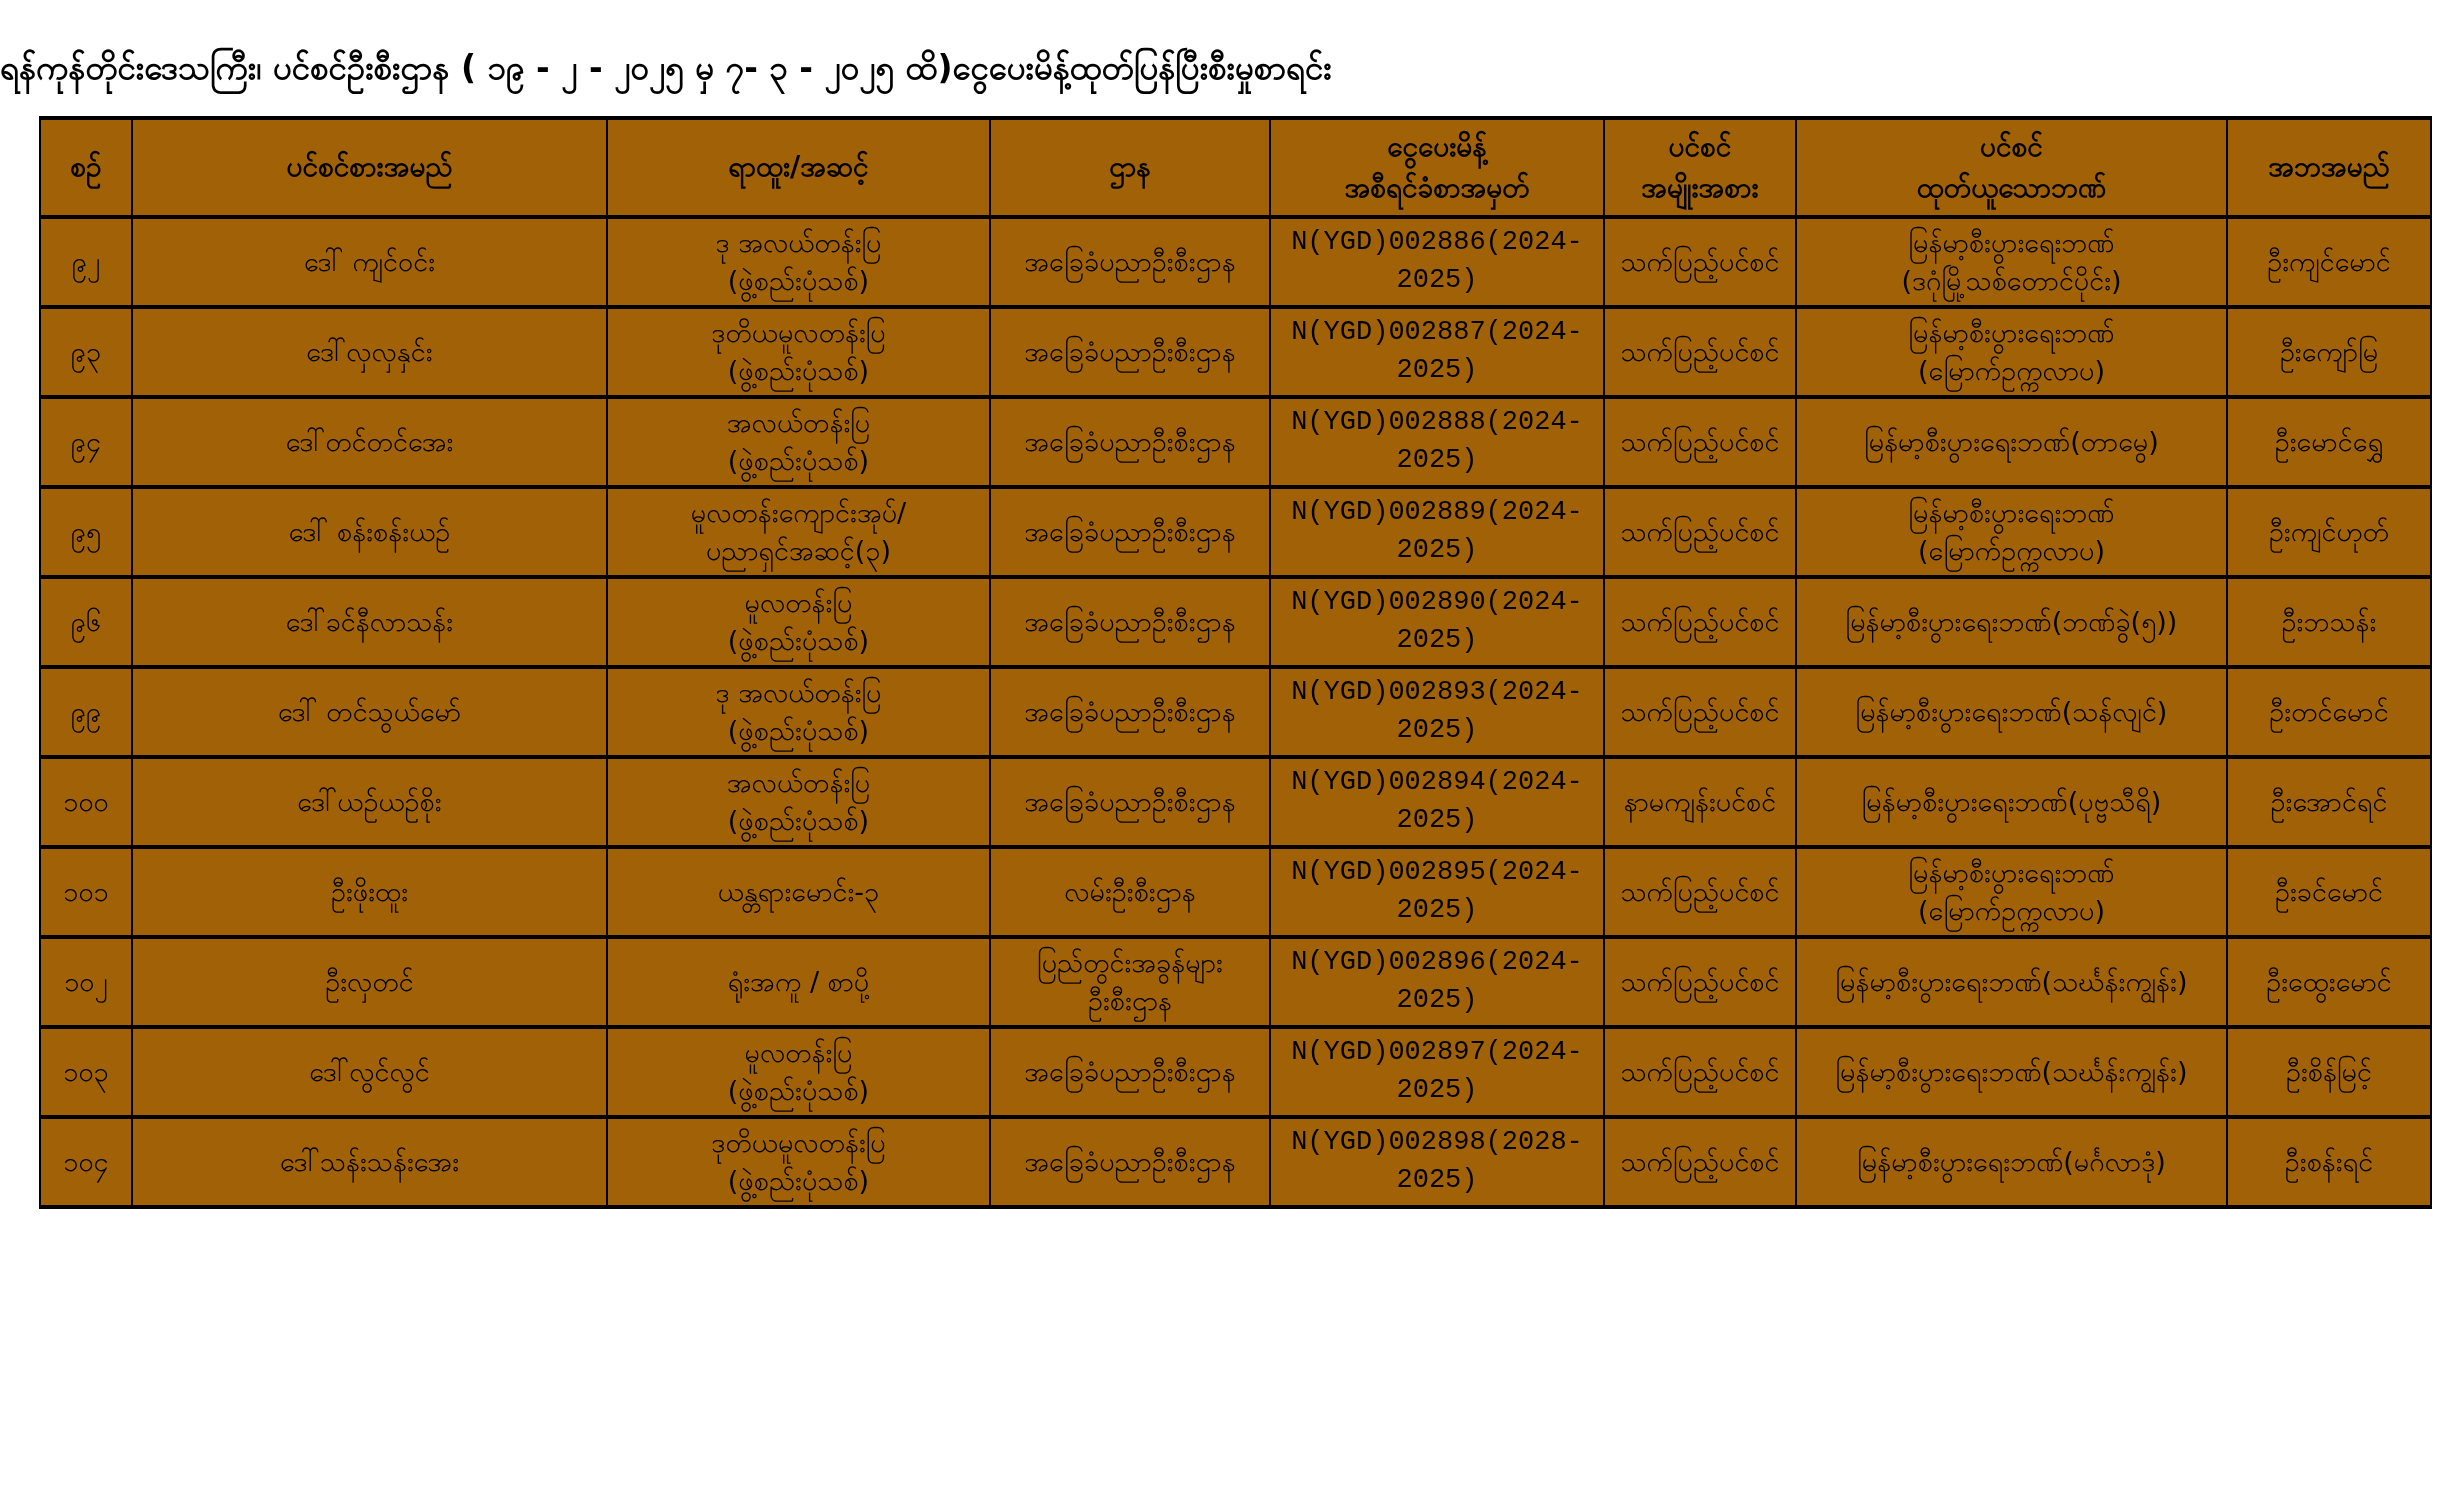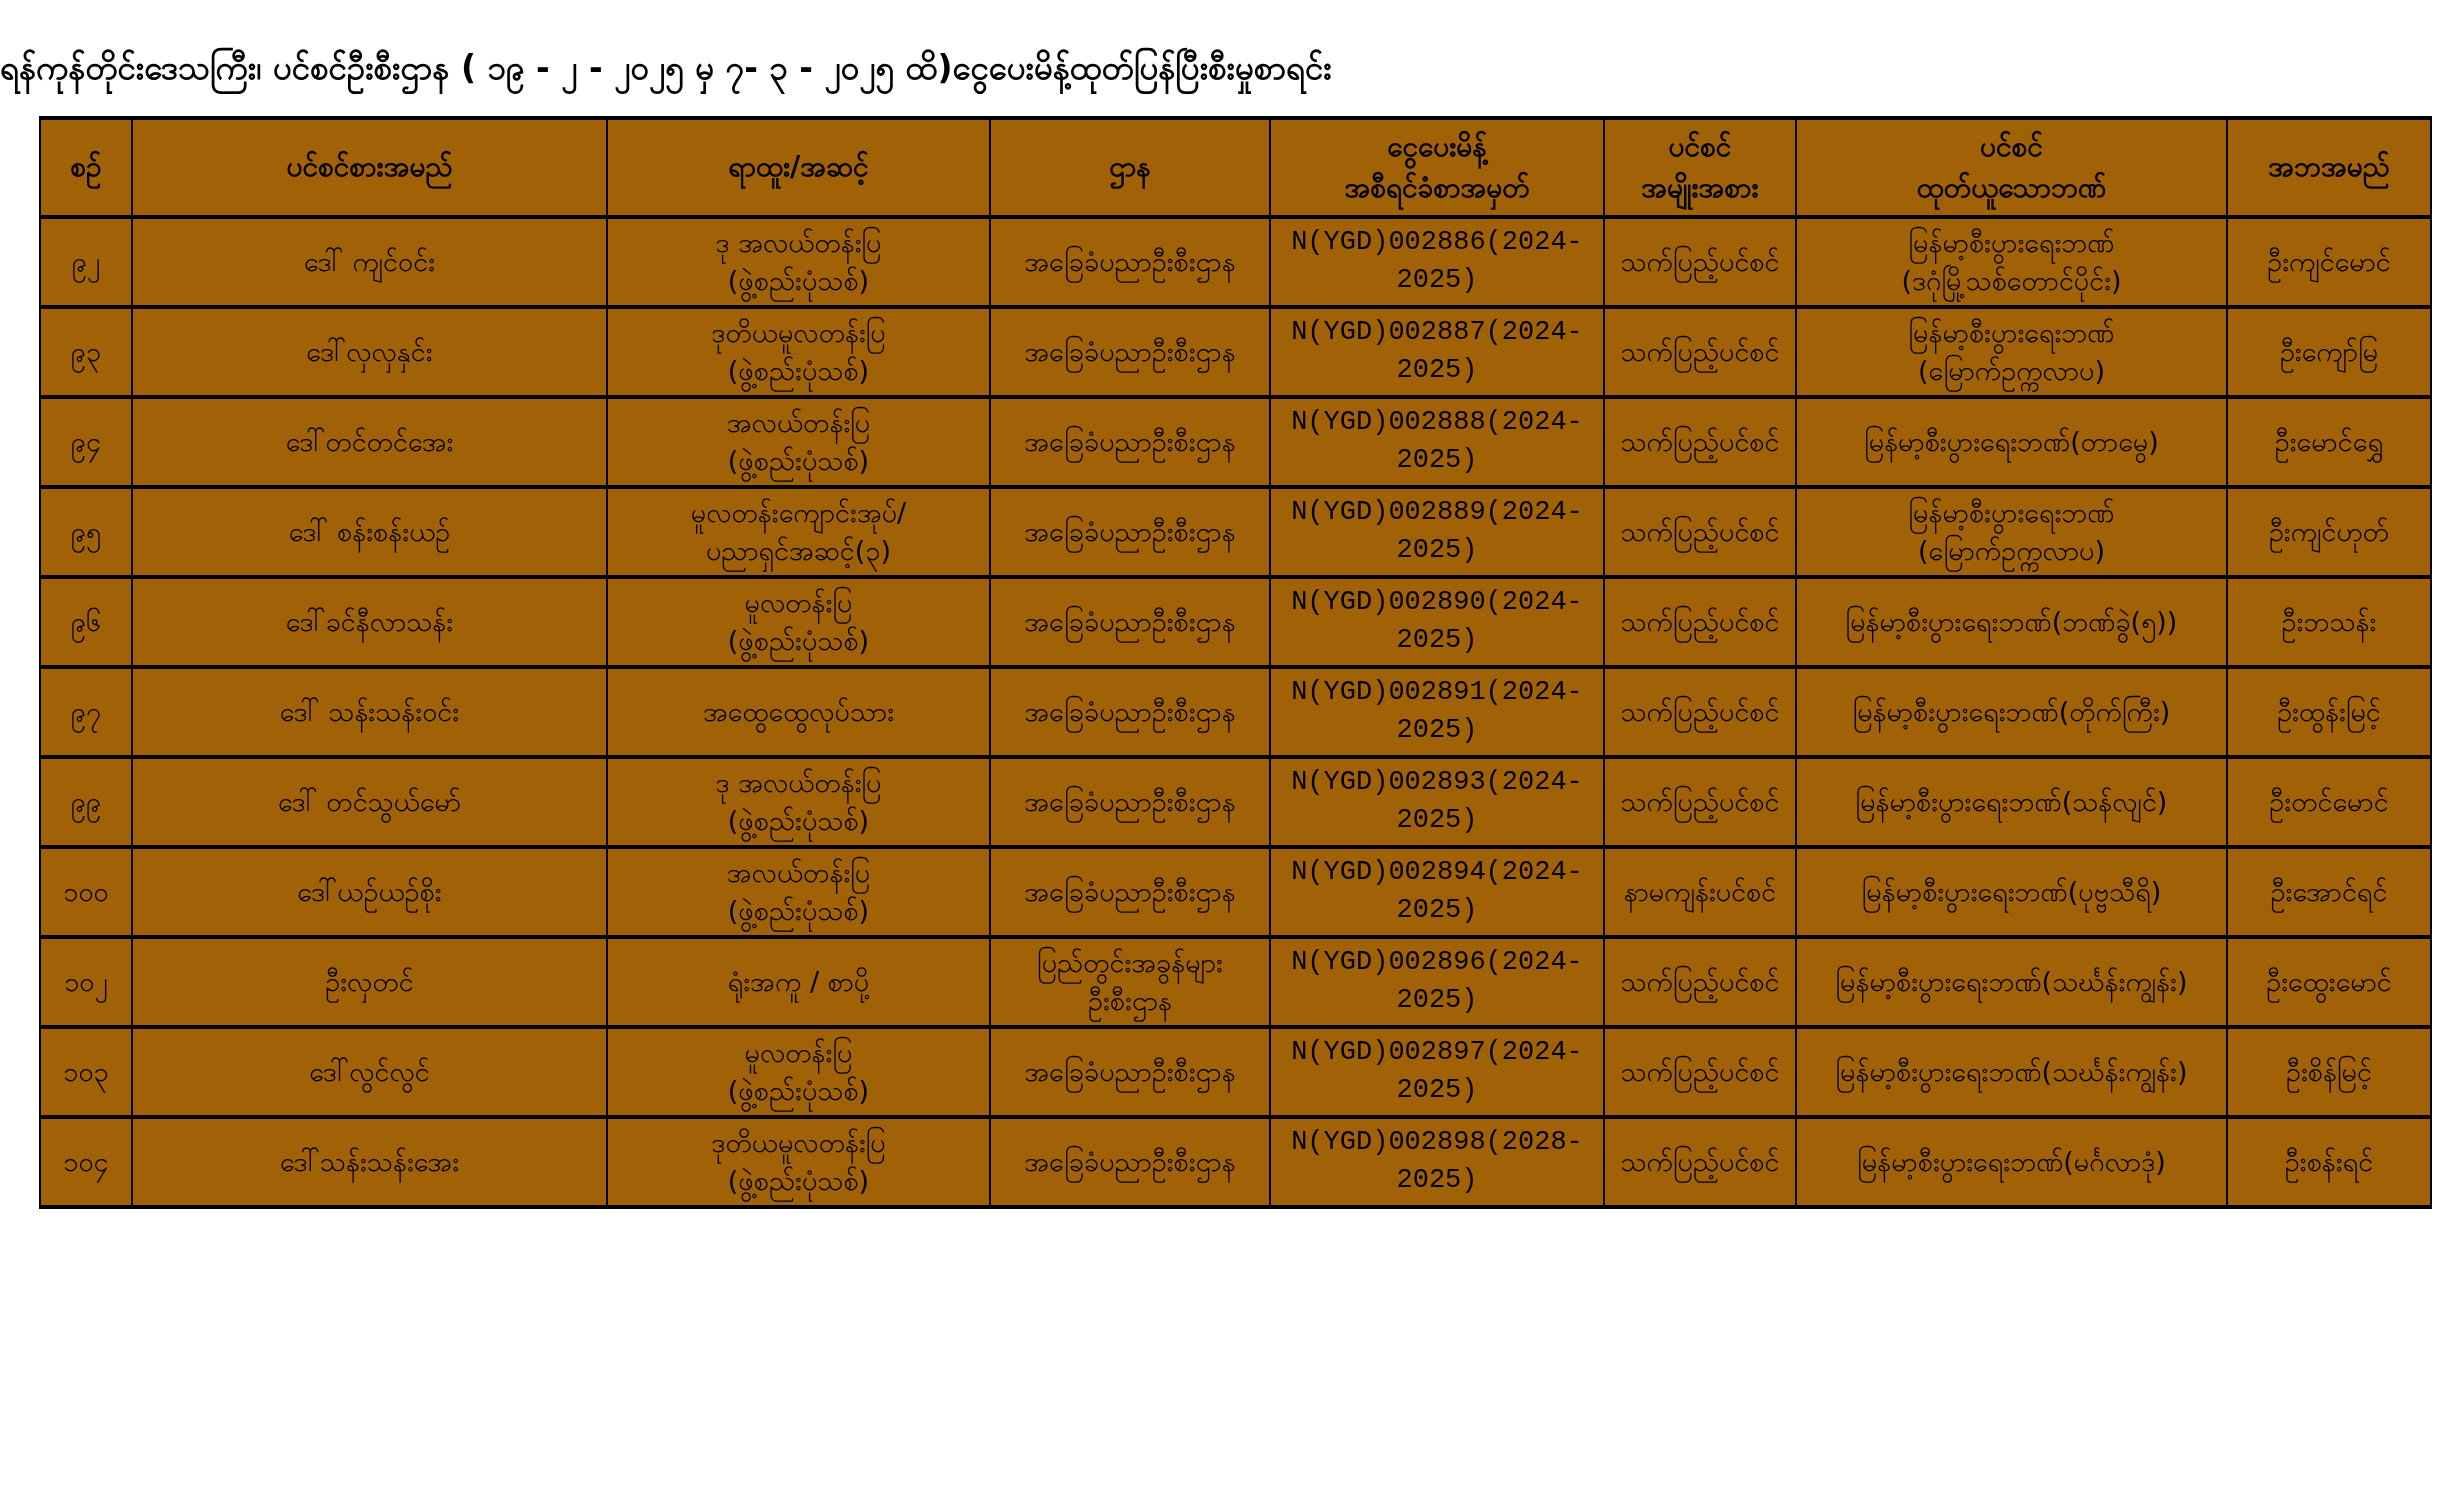--- a/index.html
+++ b/index.html
@@ -189,34 +189,20 @@
           </td>
           <td>အခြေခံပညာဦးစီးဌာန</td>
           <td class="cell-order">N(YGD)002890(2024-2025)</td>
           <td>သက်ပြည့်ပင်စင်</td>
           <td>
             <span class="cell-line">မြန်မာ့စီးပွားရေးဘဏ်(ဘဏ်ခွဲ(၅))</span>
           </td>
           <td>ဦးဘသန်း</td>
         </tr>
         <tr>
-          <td>၉၇</td>
-          <td>ဒေါ် သန်းသန်းဝင်း</td>
-          <td>
-            <span class="cell-line">အထွေထွေလုပ်သား</span>
-          </td>
-          <td>အခြေခံပညာဦးစီးဌာန</td>
-          <td class="cell-order">N(YGD)002891(2024-2025)</td>
-          <td>သက်ပြည့်ပင်စင်</td>
-          <td>
-            <span class="cell-line">မြန်မာ့စီးပွားရေးဘဏ်(တိုက်ကြီး)</span>
-          </td>
-          <td>ဦးထွန်းမြင့်</td>
-        </tr>
-        <tr>
           <td>၉၉</td>
           <td>ဒေါ် တင်သွယ်မော်</td>
           <td>
             <span class="cell-line">ဒု အလယ်တန်းပြ</span>
             <span class="cell-line">(ဖွဲ့စည်းပုံသစ်)</span>
           </td>
           <td>အခြေခံပညာဦးစီးဌာန</td>
           <td class="cell-order">N(YGD)002893(2024-2025)</td>
           <td>သက်ပြည့်ပင်စင်</td>
           <td>
@@ -231,20 +217,35 @@
             <span class="cell-line">အလယ်တန်းပြ</span>
             <span class="cell-line">(ဖွဲ့စည်းပုံသစ်)</span>
           </td>
           <td>အခြေခံပညာဦးစီးဌာန</td>
           <td class="cell-order">N(YGD)002894(2024-2025)</td>
           <td>နာမကျန်းပင်စင်</td>
           <td>
             <span class="cell-line">မြန်မာ့စီးပွားရေးဘဏ်(ပုဗ္ဗသီရိ)</span>
           </td>
           <td>ဦးအောင်ရင်</td>
+        </tr>
+        <tr>
+          <td>၁၀၁</td>
+          <td>ဦးဖိုးထူး</td>
+          <td>
+            <span class="cell-line">ယန္တရားမောင်း-၃</span>
+          </td>
+          <td>လမ်းဦးစီးဌာန</td>
+          <td class="cell-order">N(YGD)002895(2024-2025)</td>
+          <td>သက်ပြည့်ပင်စင်</td>
+          <td>
+            <span class="cell-line">မြန်မာ့စီးပွားရေးဘဏ်</span>
+            <span class="cell-line">(မြောက်ဥက္ကလာပ)</span>
+          </td>
+          <td>ဦးခင်မောင်</td>
         </tr>
         <tr>
           <td>၁၀၂</td>
           <td>ဦးလှတင်</td>
           <td>
             <span class="cell-line">ရုံးအကူ / စာပို့</span>
           </td>
           <td>ပြည်တွင်းအခွန်များဦးစီးဌာန</td>
           <td class="cell-order">N(YGD)002896(2024-2025)</td>
           <td>သက်ပြည့်ပင်စင်</td>

